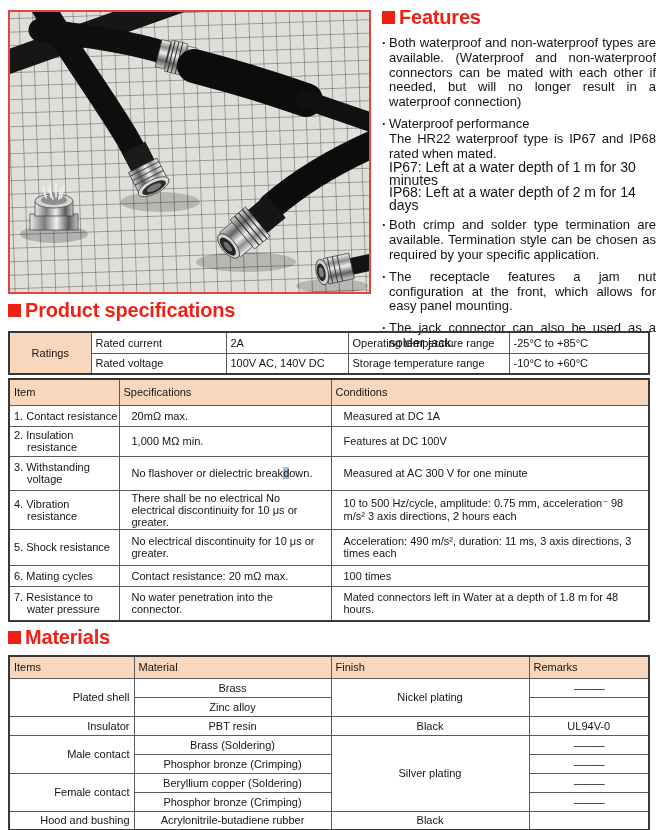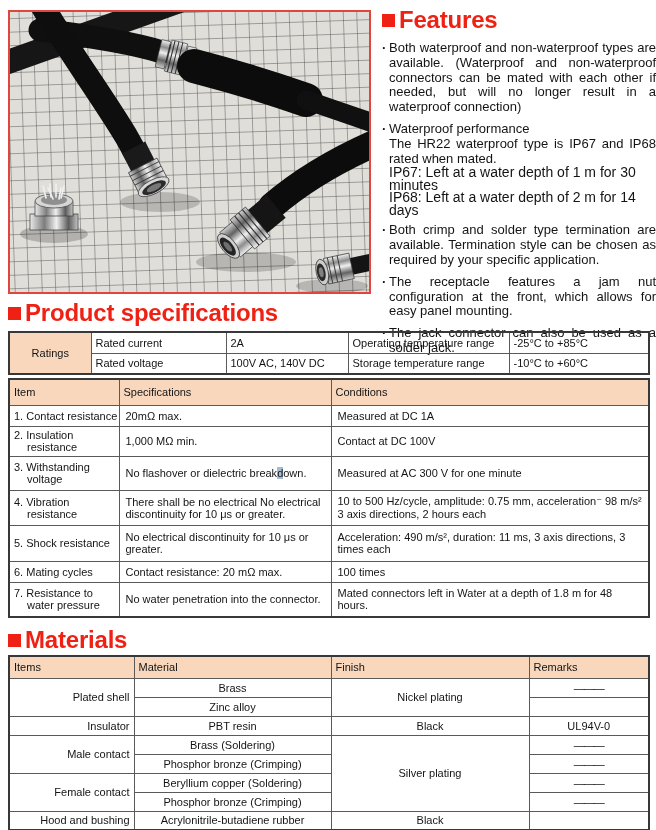--- a/index.html
+++ b/index.html
@@ -10,21 +10,21 @@
     --border-dark:#383838;
     --border-mid:#5a5a5a;
     --sel:#a6bcd4;
   }
   html,body{margin:0;padding:0;background:#fff;}
   body{font-family:"Liberation Sans","DejaVu Sans",sans-serif;color:var(--ink);}
   .page{position:relative;width:656px;height:830px;background:#fff;overflow:hidden;}
 
   
   .sec-head{position:absolute;display:flex;align-items:center;gap:4px;
-    font-weight:bold;font-size:24px;color:var(--red);letter-spacing:-0.2px;}
+    font-weight:bold;font-size:20px;color:var(--red);letter-spacing:-0.2px;}
   .sq{width:13px;height:13px;background:var(--red);flex:0 0 auto;}
 
   
   .photo{position:absolute;left:8px;top:10px;width:363px;height:284px;
     border:2px solid var(--frame);box-sizing:border-box;background:#dfddd8;}
   .photo svg{display:block;width:100%;height:100%;}
 
   
   .features{position:absolute;left:382px;top:6px;width:274px;}
   .features .sec-head{position:static;margin-bottom:7px;}
@@ -43,21 +43,21 @@
   .c{text-align:left;}
 
   
   .ratings{top:331px;}
   .ratings tr{height:21px;}
   .ratings .rat-label{background:var(--peach);text-align:center;}
 
   
   .spec{top:378px;}
   .spec tr.hdr{height:26px;}
-  .spec td{padding:1px 6px;}
+  .spec td{padding:1px 12px;}
   .spec td.item{padding:1px 3px 1px 4px;}
   .itm{padding-left:13px;text-indent:-13px;}
   .nowrap{white-space:nowrap;}
   .hl{background:var(--sel);}
 
   
   .materials{top:655px;}
   .materials tr.hdr{height:22px;}
   .materials tr{height:19px;}
   .materials td{text-align:center;}
@@ -250,21 +250,21 @@
             <div class="itm nowrap">1. Contact resistance</div>
           </td>
       <td>20mΩ max.</td>
       <td>Measured at DC 1A</td>
     </tr>
     <tr style="height:30px">
       <td class="item">
             <div class="itm">2. Insulation resistance</div>
           </td>
       <td>1,000 MΩ min.</td>
-      <td>Contact at DC 100V</td>
+      <td>Features at DC 100V</td>
     </tr>
     <tr style="height:34px">
       <td class="item">
             <div class="itm">3. Withstanding voltage</div>
           </td>
       <td><span>No flashover or dielectric break</span><span class="hl">d</span><span>own.</span></td>
       <td>Measured at AC 300 V for one minute</td>
     </tr>
     <tr style="height:35px">
       <td class="item">

